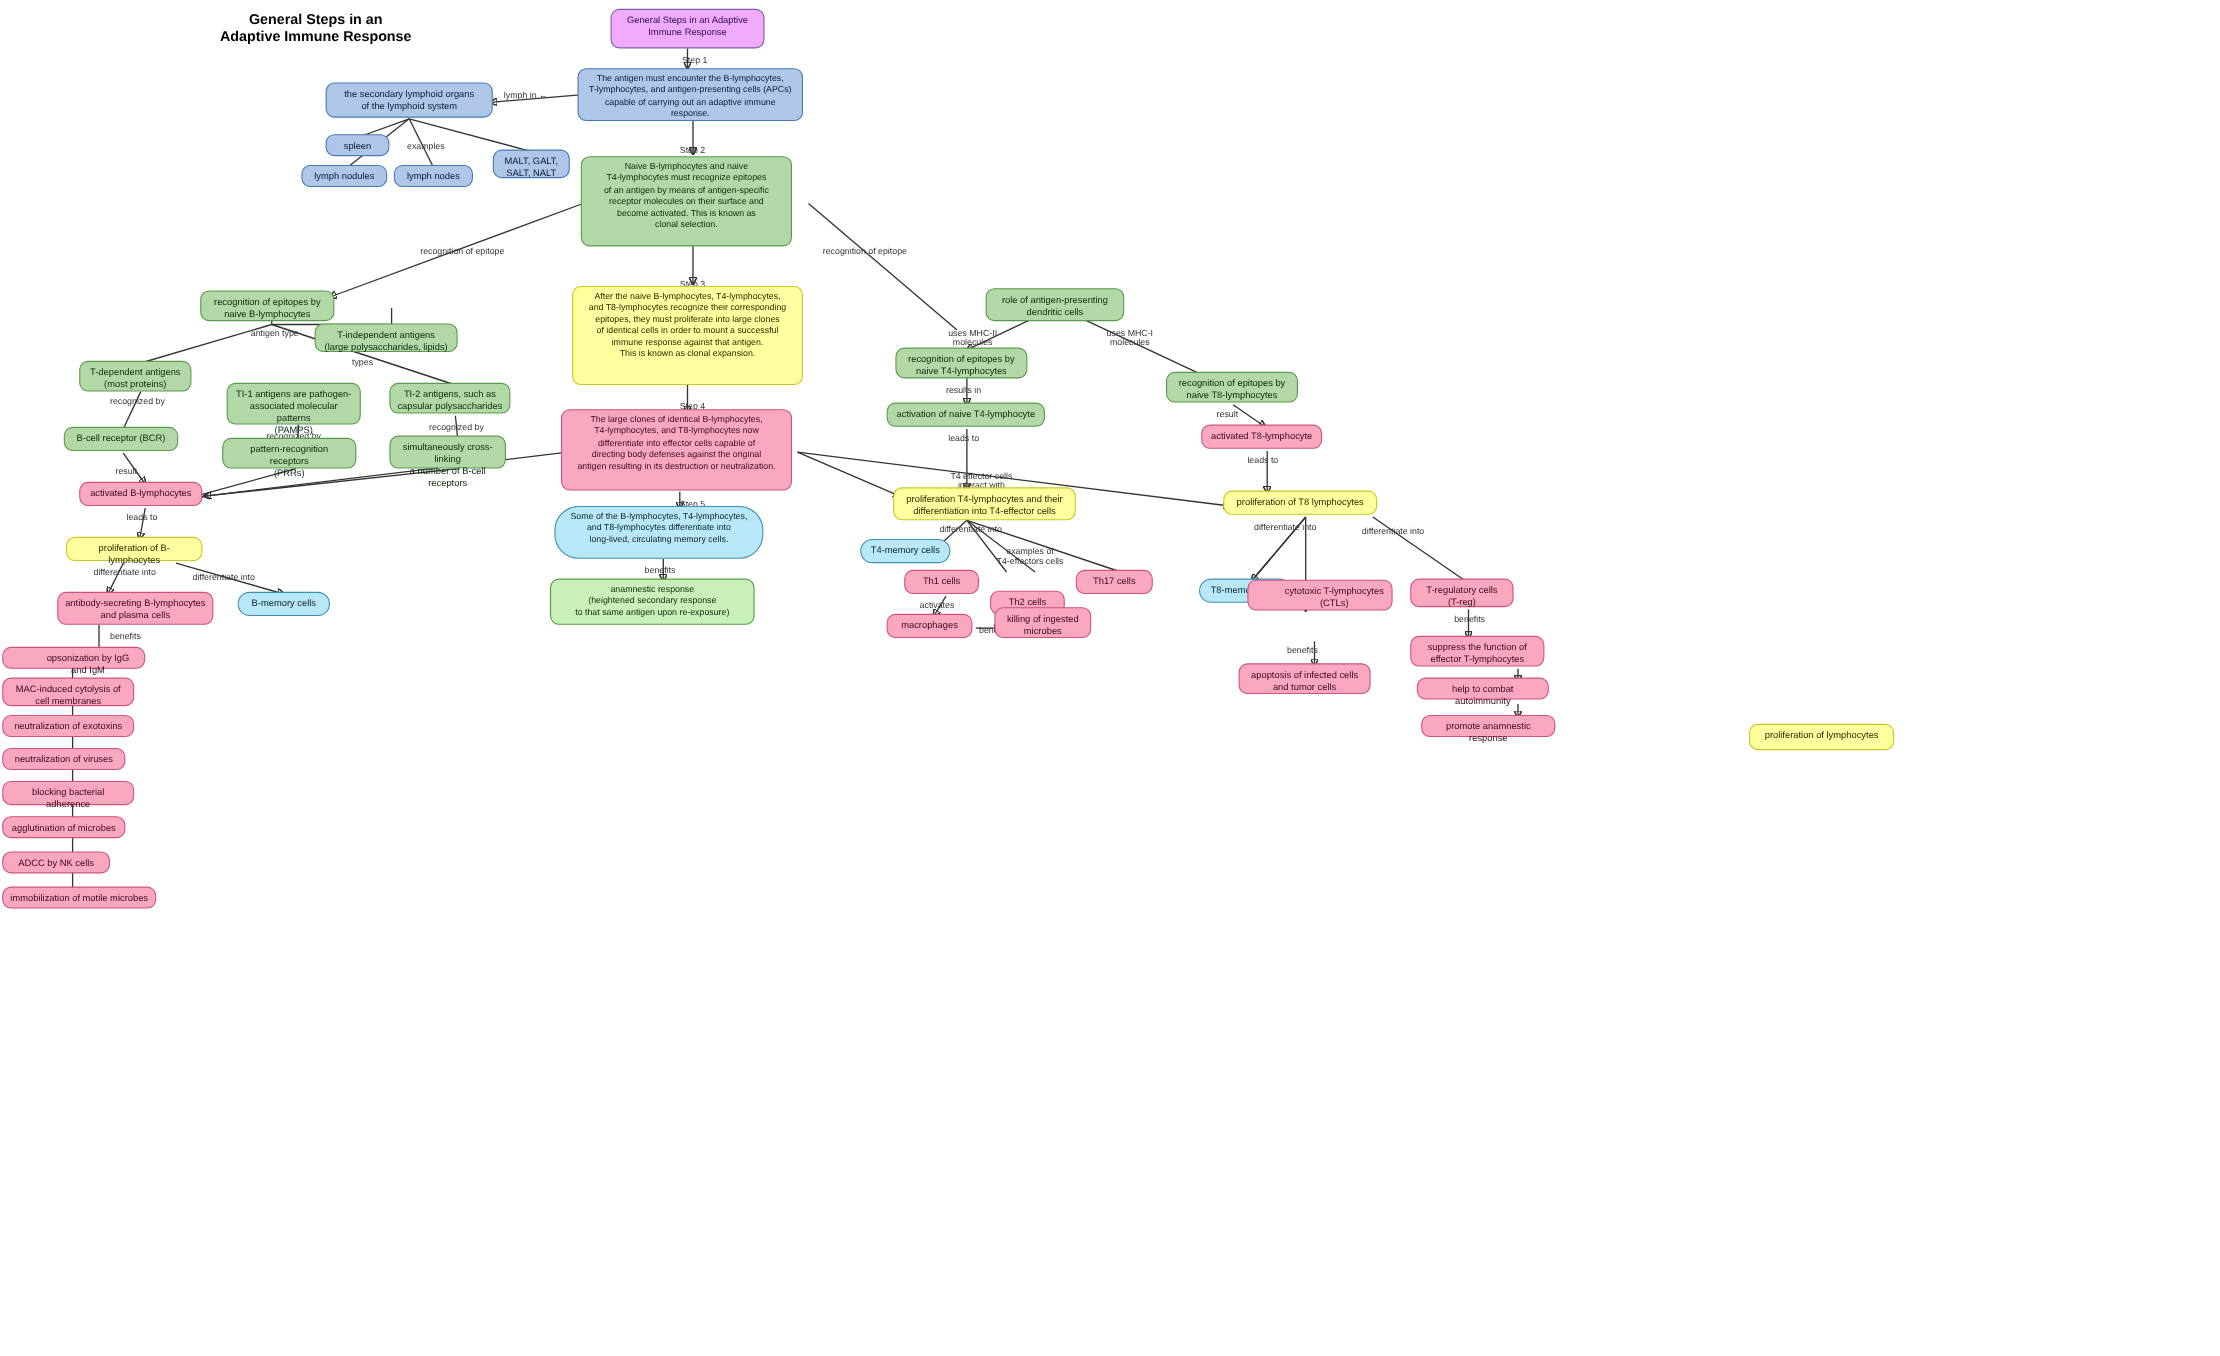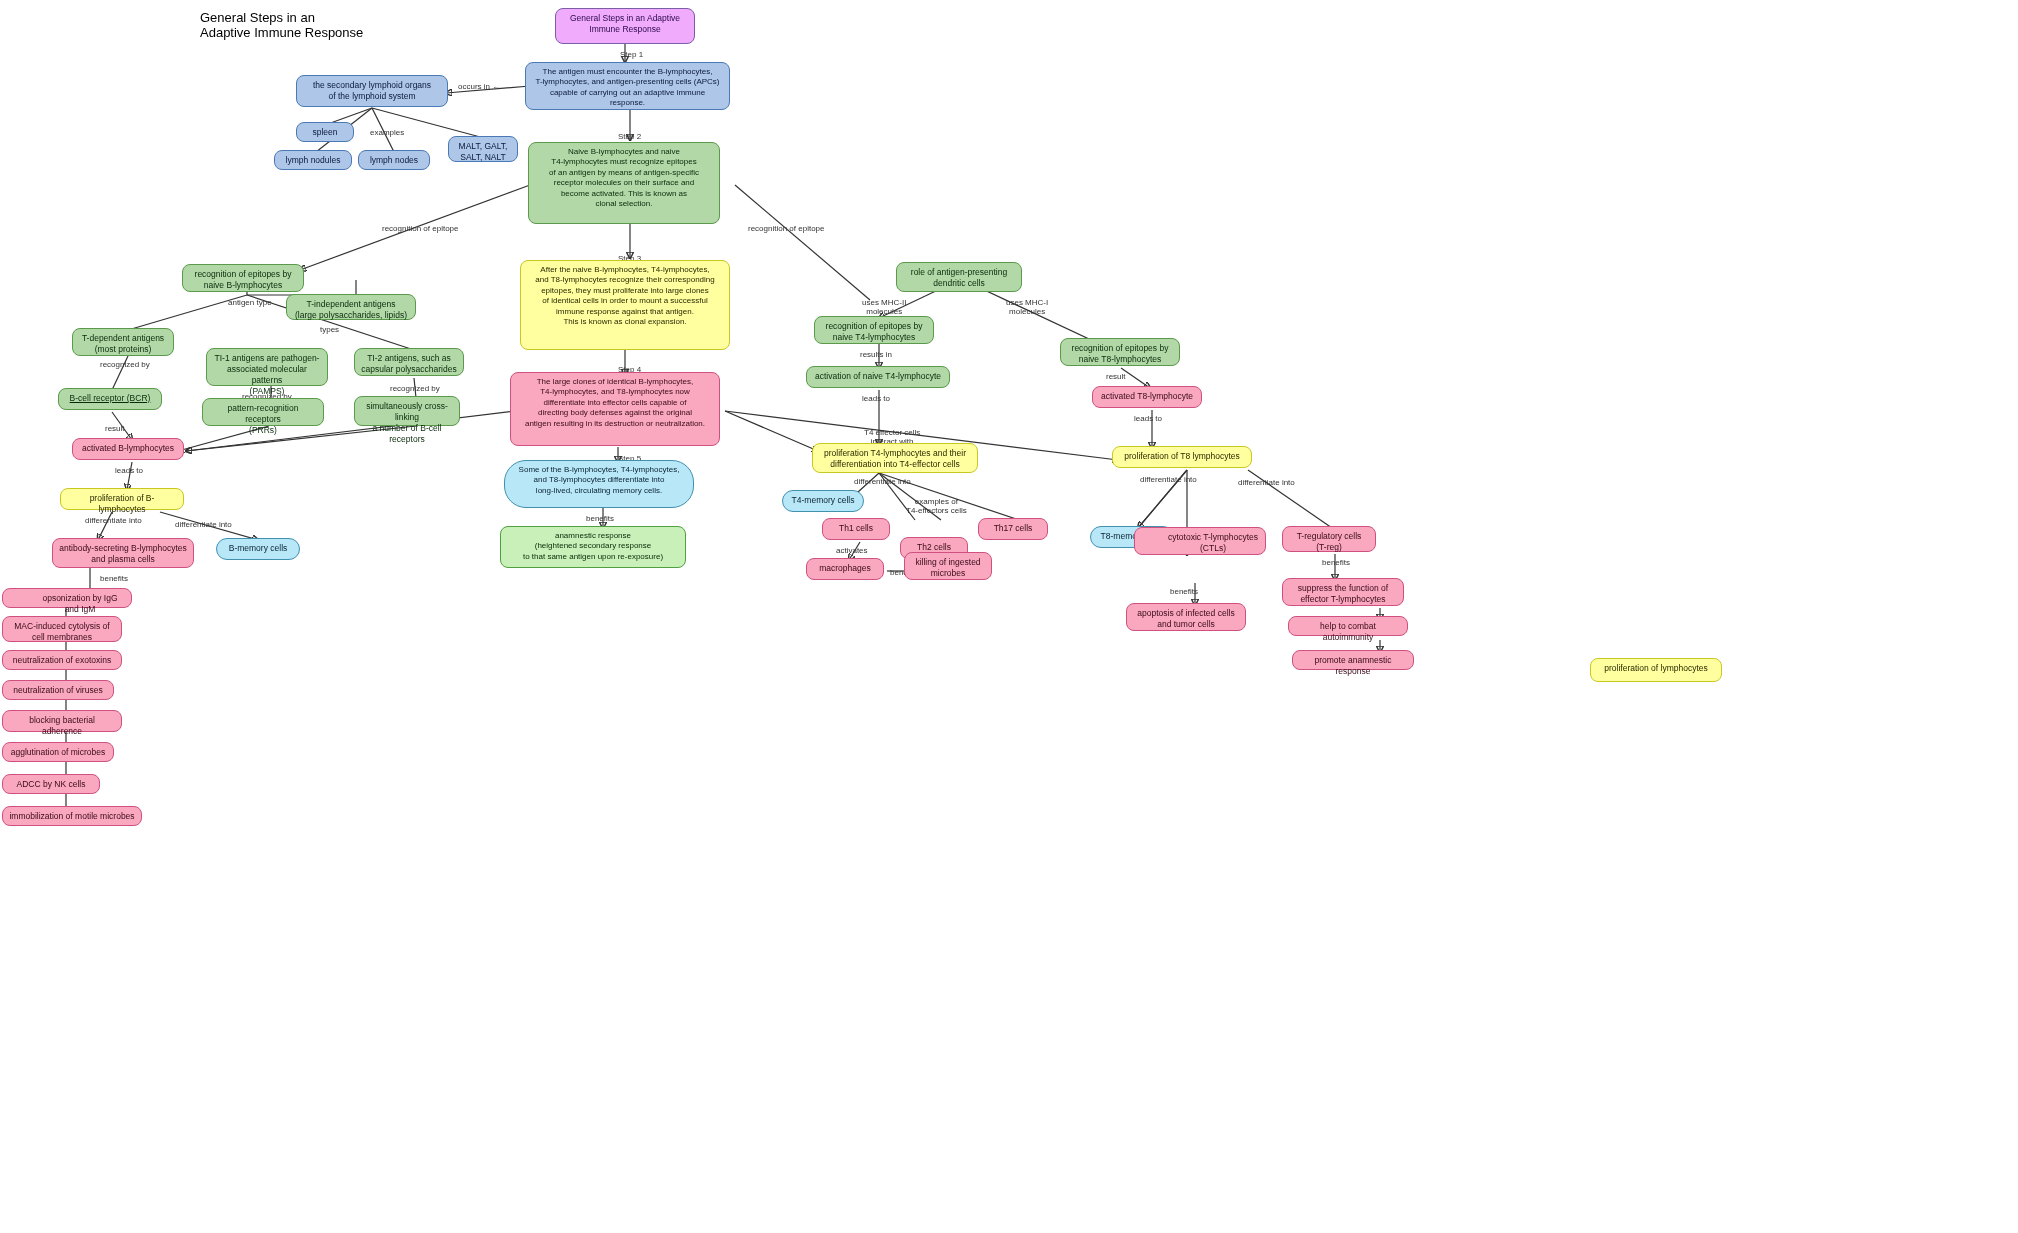--- a/index.html
+++ b/index.html
@@ -82,22 +82,22 @@
       fill: none;
     }
     svg.lines marker {
       fill: #333;
     }
     .page-title {
       position: absolute;
       top: 10px;
       left: 200px;
       font-size: 13px;
-      font-weight: normal;
-      text-align: left;
+      font-weight: bold;
+      text-align: center;
       color: #000;
     }
   </style>
 </head>
 <body>
 
 <div class="diagram-container">
 
   <div class="page-title">
     General Steps in an<br>Adaptive Immune Response
@@ -217,21 +217,21 @@
   </div>
 
   <div class="node node-blue" style="left:525px;top:62px;width:205px;height:48px;font-size:8px;">
     <span>The antigen must encounter the B-lymphocytes,<br>T-lymphocytes, and antigen-presenting cells (APCs)<br>capable of carrying out an adaptive immune response.</span>
   </div>
 
   <div class="node node-blue" style="left:296px;top:75px;width:152px;height:32px;">
     <span>the secondary lymphoid organs<br>of the lymphoid system</span>
   </div>
 
-  <div class="label-text" style="left:458px;top:82px;">occurs in ←</div>
+  <div class="label-text" style="left:458px;top:82px;">lymph in ←</div>
 
   <div class="node node-blue" style="left:296px;top:122px;width:58px;height:20px;">
     <span>spleen</span>
   </div>
 
   <div class="node node-blue" style="left:274px;top:150px;width:78px;height:20px;">
     <span>lymph nodules</span>
   </div>
 
   <div class="node node-blue" style="left:358px;top:150px;width:72px;height:20px;">
@@ -280,21 +280,21 @@
   </div>
 
   <div class="node node-green" style="left:354px;top:348px;width:110px;height:28px;">
     <span>TI-2 antigens, such as<br>capsular polysaccharides</span>
   </div>
 
   <div class="label-text" style="left:100px;top:360px;">recognized by</div>
   <div class="label-text" style="left:242px;top:392px;">recognized by</div>
   <div class="label-text" style="left:390px;top:384px;">recognized by</div>
 
-  <div class="node node-green" style="left:58px;top:388px;width:104px;height:22px;text-decoration:underline;">
+  <div class="node node-green" style="left:58px;top:388px;width:104px;height:22px;">
     <span>B-cell receptor (BCR)</span>
   </div>
 
   <div class="node node-green" style="left:202px;top:398px;width:122px;height:28px;">
     <span>pattern-recognition receptors<br>(PRRs)</span>
   </div>
 
   <div class="node node-green" style="left:354px;top:396px;width:106px;height:30px;">
     <span>simultaneously cross-linking<br>a number of B-cell receptors</span>
   </div>

